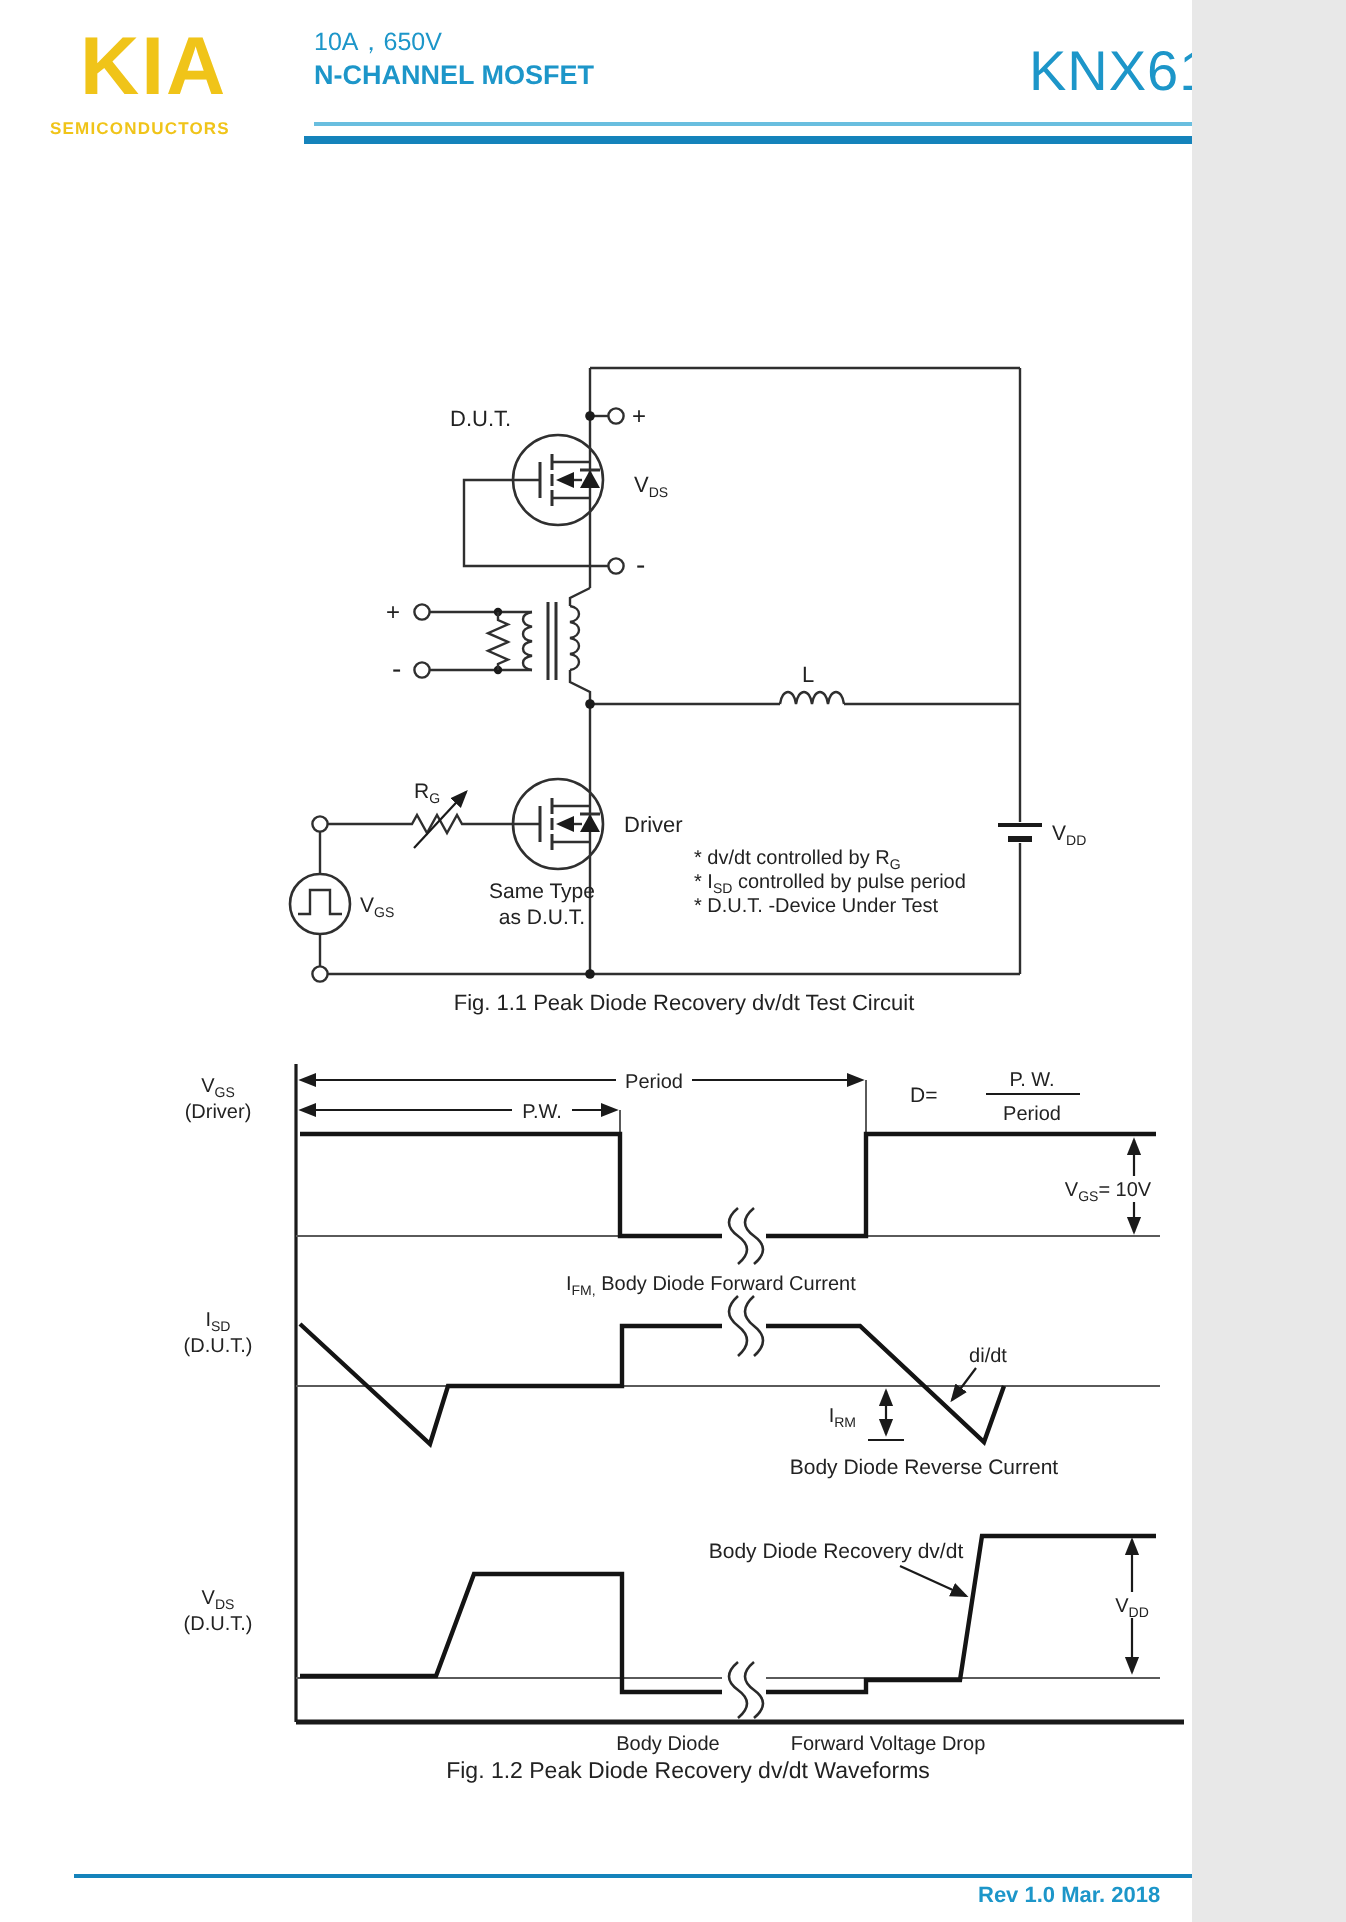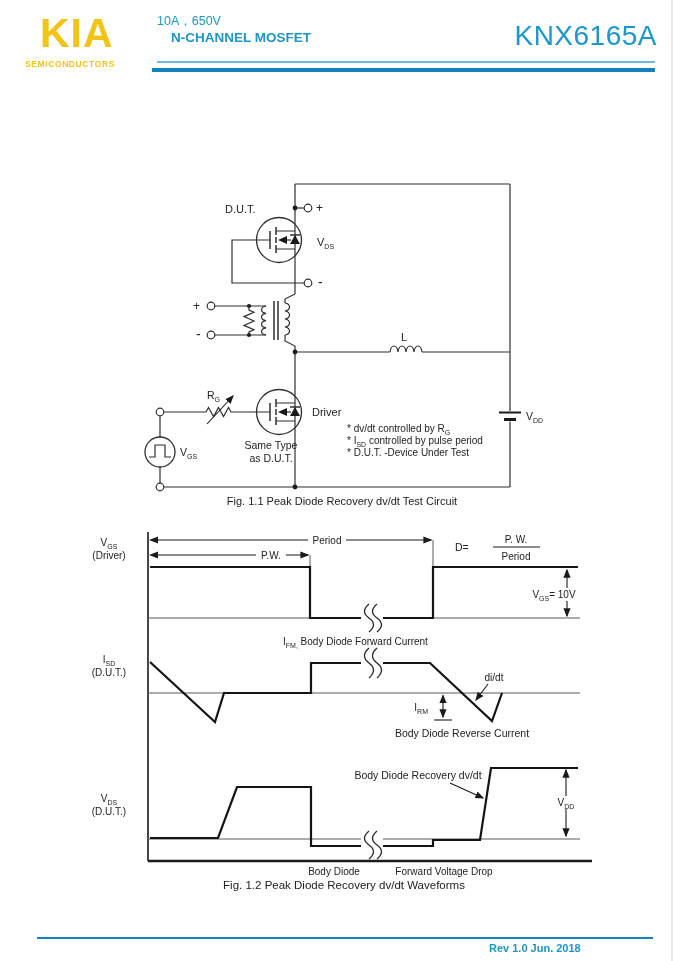--- a/index.html
+++ b/index.html
@@ -1,22 +1,22 @@
 <!DOCTYPE html>
 <html style="--accent: #1d96c9; --accent_dark: #1583bb; --logo_yellow: #f0c419;"><head>
 <meta charset="utf-8">
 <style>
   html,body{margin:0;padding:0;background:#e8e8e8;}
-  .page{position:relative;width:671px;height:961px;background:#fff;overflow:hidden;
+  .page{position:relative;width:596px;height:961px;background:#fff;overflow:hidden;
         font-family:"Liberation Sans",sans-serif;}
   .abs{position:absolute;}
   .logo{left:40px;top:10px;font-size:41px;font-weight:bold;letter-spacing:1px;color:var(--logo_yellow);}
   .logo-sub{left:25px;top:59px;font-size:8.5px;font-weight:bold;letter-spacing:.6px;color:var(--logo_yellow);}
   .rating{left:157px;top:13px;font-size:12.5px;font-weight:normal;color:var(--accent);}
-  .type{left:171px;top:30px;font-size:13.5px;font-weight:bold;color:var(--accent);text-align:center;}
+  .type{left:157px;top:30px;font-size:13.5px;font-weight:bold;color:var(--accent);text-align:center;}
   .part{left:0;top:20px;width:657px;text-align:right;font-size:28px;color:var(--accent);letter-spacing:.5px;}
   .rule-thin{left:157px;top:61px;width:498px;height:1.5px;background:#69bedf;}
   .rule-thick{left:152px;top:68px;width:503px;height:4px;background:var(--accent_dark);}
   .foot-rule{left:37px;top:937px;width:616px;height:2px;background:var(--accent_dark);}
   .foot-page{left:292px;top:942px;width:80px;text-align:center;font-size:11px;font-weight:bold;color:var(--accent);margin-top:40px;}
   .foot-rev{left:489px;top:942px;font-size:11px;font-weight:bold;color:var(--accent);}
   svg text{fill:#222;font-size:10px;font-family:"Liberation Sans",sans-serif;}
   text.f11{font-size:11px;} text.f12{font-size:12px;} text.f14{font-size:14px;}
   text.f105{font-size:10.5px;} text.cap{font-size:11.5px;}
   tspan.sub{font-size:7px;}
@@ -247,14 +247,14 @@
       <text class="f105" x="418" y="779" text-anchor="middle">Body Diode Recovery dv/dt</text>
       <text x="566" y="806" text-anchor="middle"><tspan>V</tspan><tspan class="sub" dy="2.5">DD</tspan></text>
       <text x="334" y="875" text-anchor="middle">Body Diode</text>
       <text x="444" y="875" text-anchor="middle">Forward Voltage Drop</text>
       <text class="cap" x="344" y="889" text-anchor="middle">Fig. 1.2 Peak Diode Recovery dv/dt Waveforms</text>
     </g>
   </svg>
 
   <div class="abs foot-rule"></div>
   <div class="abs foot-page">6 of 7</div>
-  <div class="abs foot-rev">Rev 1.0 Jun. 2018</div>
+  <div class="abs foot-rev">Rev 1.0 Mar. 2018</div>
 </div>
 
 </body></html>

